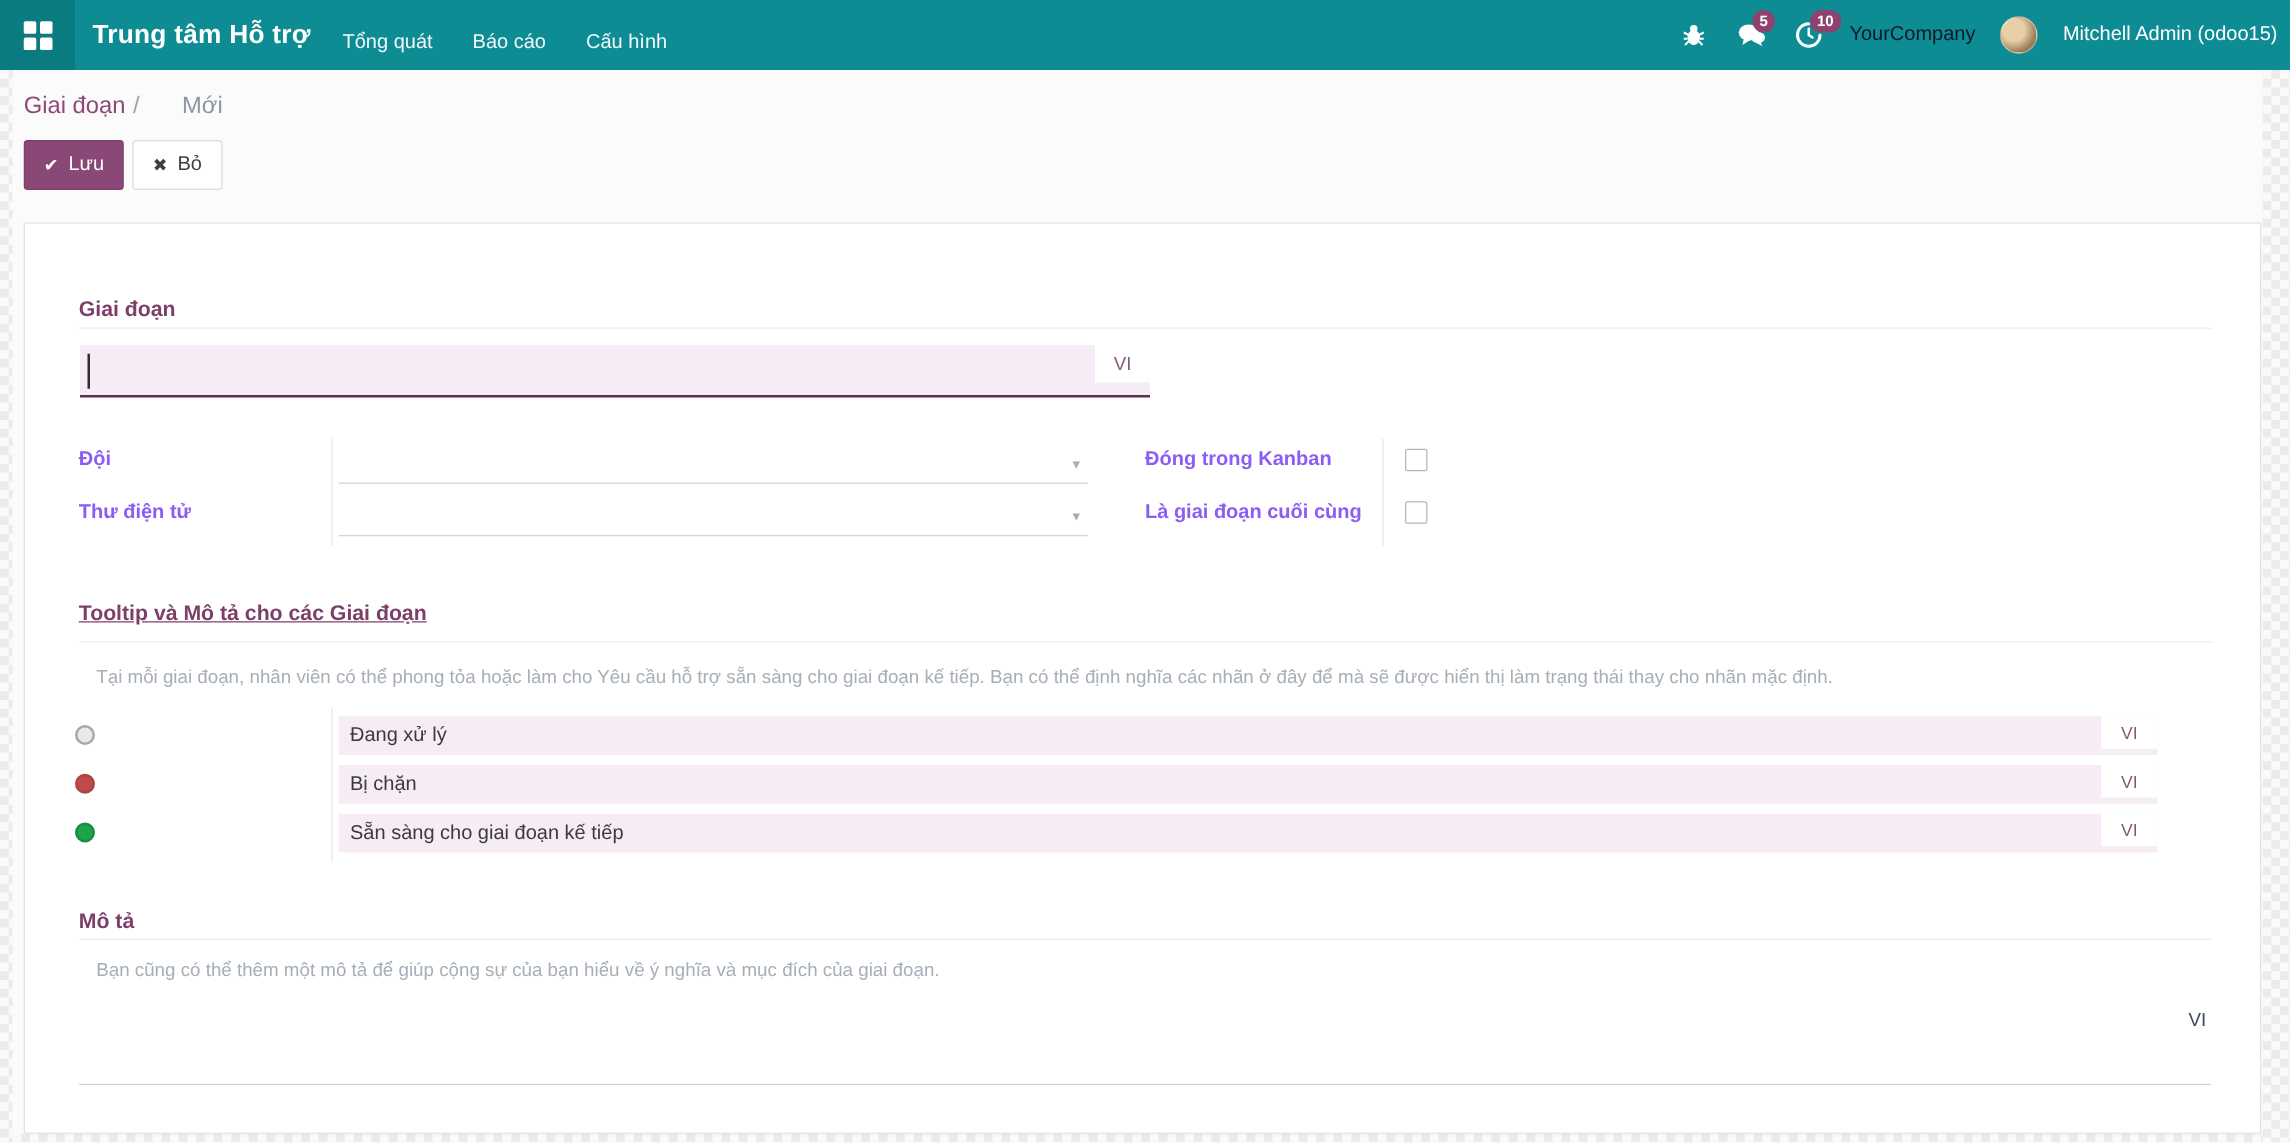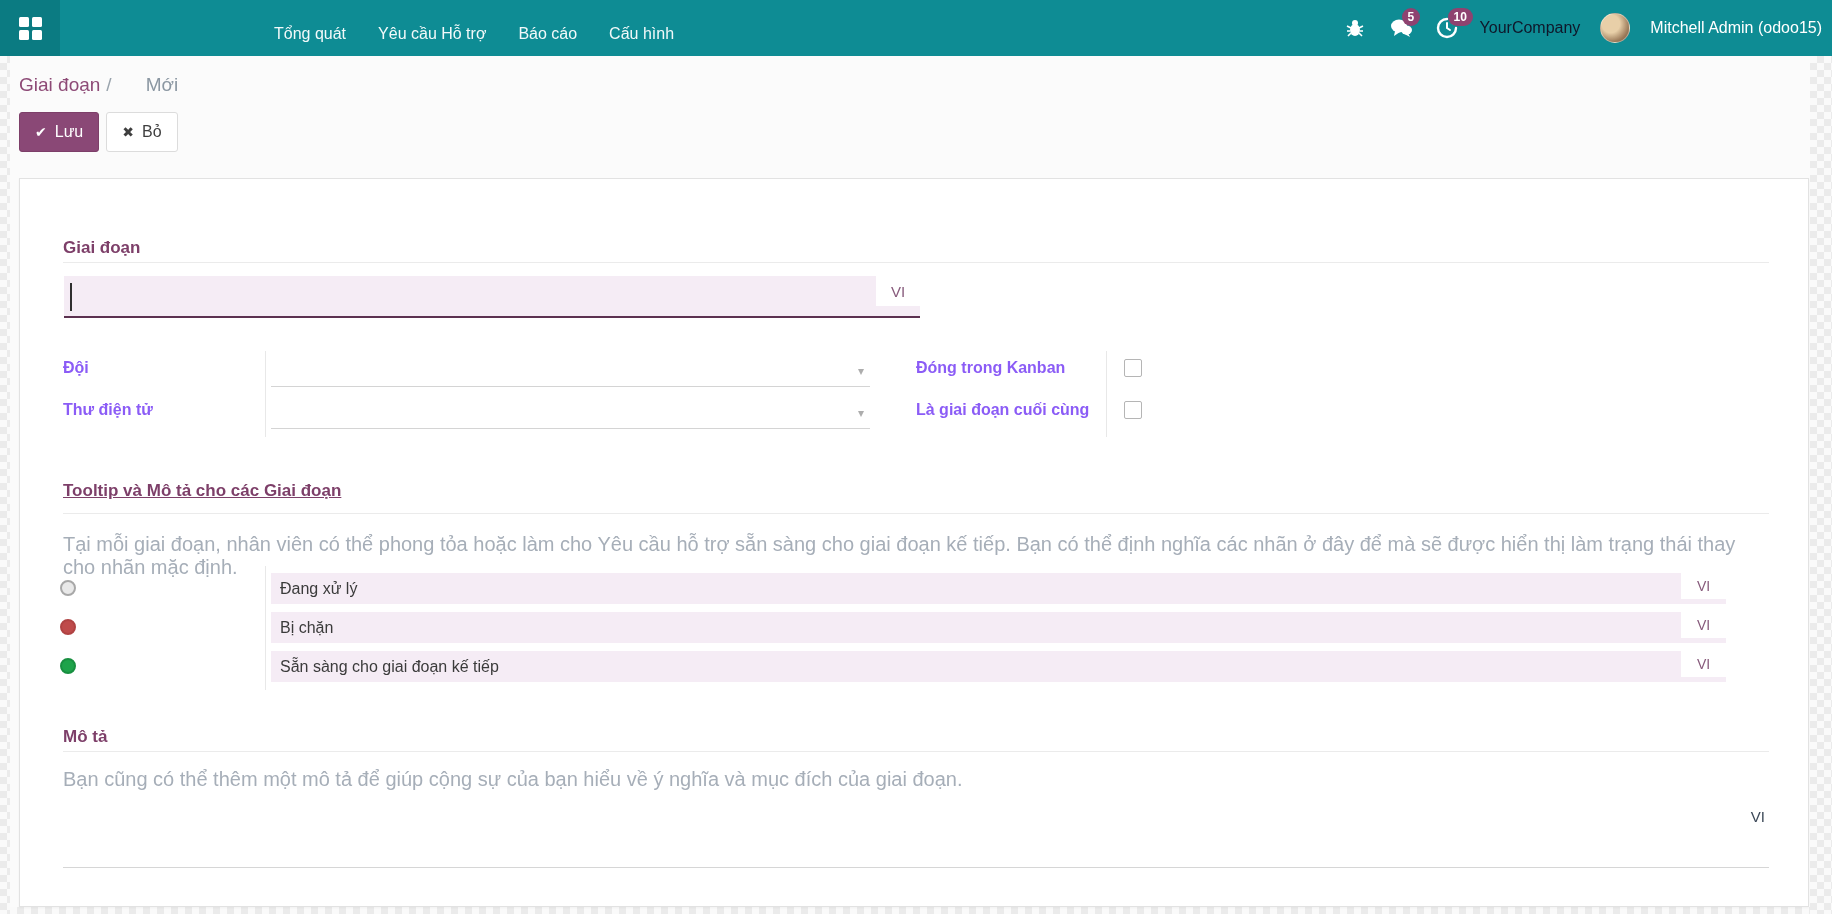--- a/index.html
+++ b/index.html
@@ -35,21 +35,21 @@
   .btn { height:40px; display:flex; align-items:center; gap:8px; padding:0 15px; font-size:16px; border-radius:3px; cursor:pointer; border:1px solid transparent; }
   .btn-primary { background:#8a4876; color:#fff; border-color:#7d3f69; }
   .btn-secondary { background:#fff; color:#3f3f3f; border-color:#dcdcdc; }
   .btn .glyph { font-size:14px; }
 
   
   .sheet { left:19px; top:178px; width:1790px; height:729px; background:#fff; border:1px solid #e2e2e2; box-shadow:0 1px 2px rgba(0,0,0,.04); }
 
   .section-title { font-size:17px; font-weight:bold; color:#7d3f69; }
   .hr { height:1px; background:#ebebeb; }
-  .muted { font-size:20px; color:#a6aeb8; }
+  .muted { font-size:15px; color:#a6aeb8;margin-left:14px; }
 
   
   .stage-input { left:64px; top:276px; width:856px; height:42px; background:#f5ecf5; border-bottom:2px solid #5c3150; cursor:text; }
   .cursor-bar { position:absolute; left:6px; top:7px; width:2px; height:28px; background:#2f2f2f; }
   .vi-notch { position:absolute; right:0; top:0; background:#fff; display:flex; align-items:center; justify-content:center; color:#875a7b; cursor:pointer; }
   .stage-input .vi-notch { width:44px; height:30px; font-size:15px; }
 
   .field-label { font-size:16px; font-weight:bold; color:#8b5cf6; white-space:nowrap; }
   .vsep { width:1px; background:#e8e8e8; }
   .m2o-field { border-bottom:1px solid #d4d4d4; cursor:text; }
@@ -71,23 +71,23 @@
 
 <div class="abs navbar">
   <div class="abs apps-box">
     <div class="grid-icon">
         <div></div>
         <div></div>
         <div></div>
         <div></div>
       </div>
   </div>
+  <div class="abs brand">Trung tâm Hỗ trợ</div>
   <div class="abs topmenu">
     <div class="item">Tổng quát</div>
-    <div class="item">Yêu cầu Hỗ trợ</div>
     <div class="item">Báo cáo</div>
     <div class="item">Cấu hình</div>
   </div>
   <div class="abs nav-right">
     <div class="nav-icon">
       <svg width="20" height="20" viewBox="0 0 20 20">
         <ellipse cx="10" cy="12" rx="5" ry="6" fill="#fff"></ellipse>
         <circle cx="10" cy="5" r="3" fill="#fff"></circle>
         <path d="M2 8 L6 10 M2 13 H5 M3 18 L6 15 M18 8 L14 10 M18 13 H15 M17 18 L14 15" stroke="#fff" stroke-width="1.6" fill="none"></path>
       </svg>

